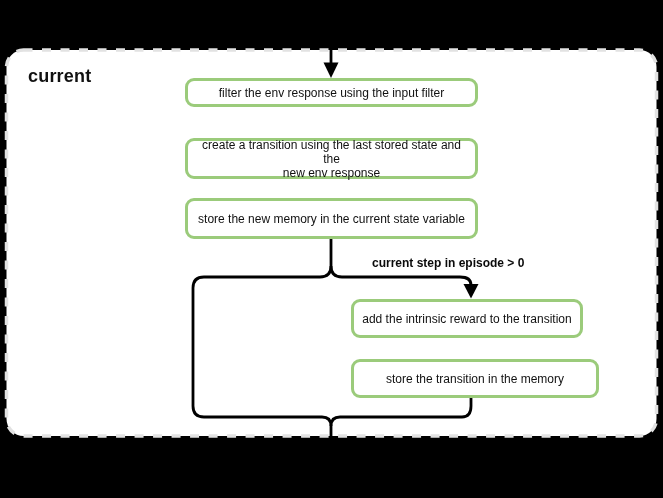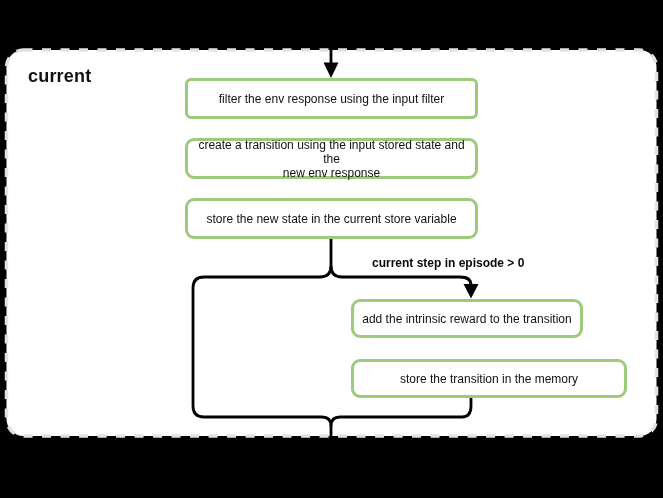--- a/index.html
+++ b/index.html
@@ -33,25 +33,25 @@
     display: flex;
     align-items: center;
     justify-content: center;
     text-align: center;
     font-size: 12px;
     line-height: 14px;
     color: #111;
     padding: 2px 6px;
     white-space: pre-line;
   }
-  .node-1 { left: 185px; top: 78px;  width: 293px; height: 41px; border-radius: 6px; }
+  .node-1 { left: 185px; top: 78px;  width: 293px; height: 29px; }
   .node-2 { left: 185px; top: 138px; width: 293px; height: 41px; }
   .node-3 { left: 185px; top: 198px; width: 293px; height: 41px; }
   .node-4 { left: 351px; top: 299px; width: 232px; height: 39px; }
-  .node-5 { left: 351px; top: 359px; width: 276px; height: 39px; }
+  .node-5 { left: 351px; top: 359px; width: 248px; height: 39px; }
   .branch-label {
     position: absolute;
     left: 348px; top: 256px;
     font-size: 12px;
     font-weight: bold;
     color: #0a0a0a;
     white-space: nowrap;
     margin-left: 24px;
   }
 </style>
@@ -72,24 +72,24 @@
     <path d="M331 266 Q331 277 342 277 L460 277 Q471 277 471 285" fill="none" stroke="#000" stroke-width="2.8" stroke-linejoin="round"></path>
     <polygon points="463.5,284 478.5,284 471,298.5" fill="#000"></polygon>
 
     <path d="M471 398 L471 406 Q471 417 462 417 L340 417 Q331 417 331 426" fill="none" stroke="#000" stroke-width="2.8" stroke-linejoin="round"></path>
   </svg>
 
   <div class="group-title">current</div>
 
   <div class="node node-1">filter the env response using the input filter</div>
 
-  <div class="node node-2">create a transition using the input stored state and the
+  <div class="node node-2">create a transition using the last stored state and the
 new env response</div>
 
-  <div class="node node-3">store the new state in the current store variable</div>
+  <div class="node node-3">store the new memory in the current state variable</div>
 
   <div class="branch-label">current step in episode &gt; 0</div>
 
   <div class="node node-4">add the intrinsic reward to the transition</div>
 
   <div class="node node-5">store the transition in the memory</div>
 
 </div>
 
 </body></html>

